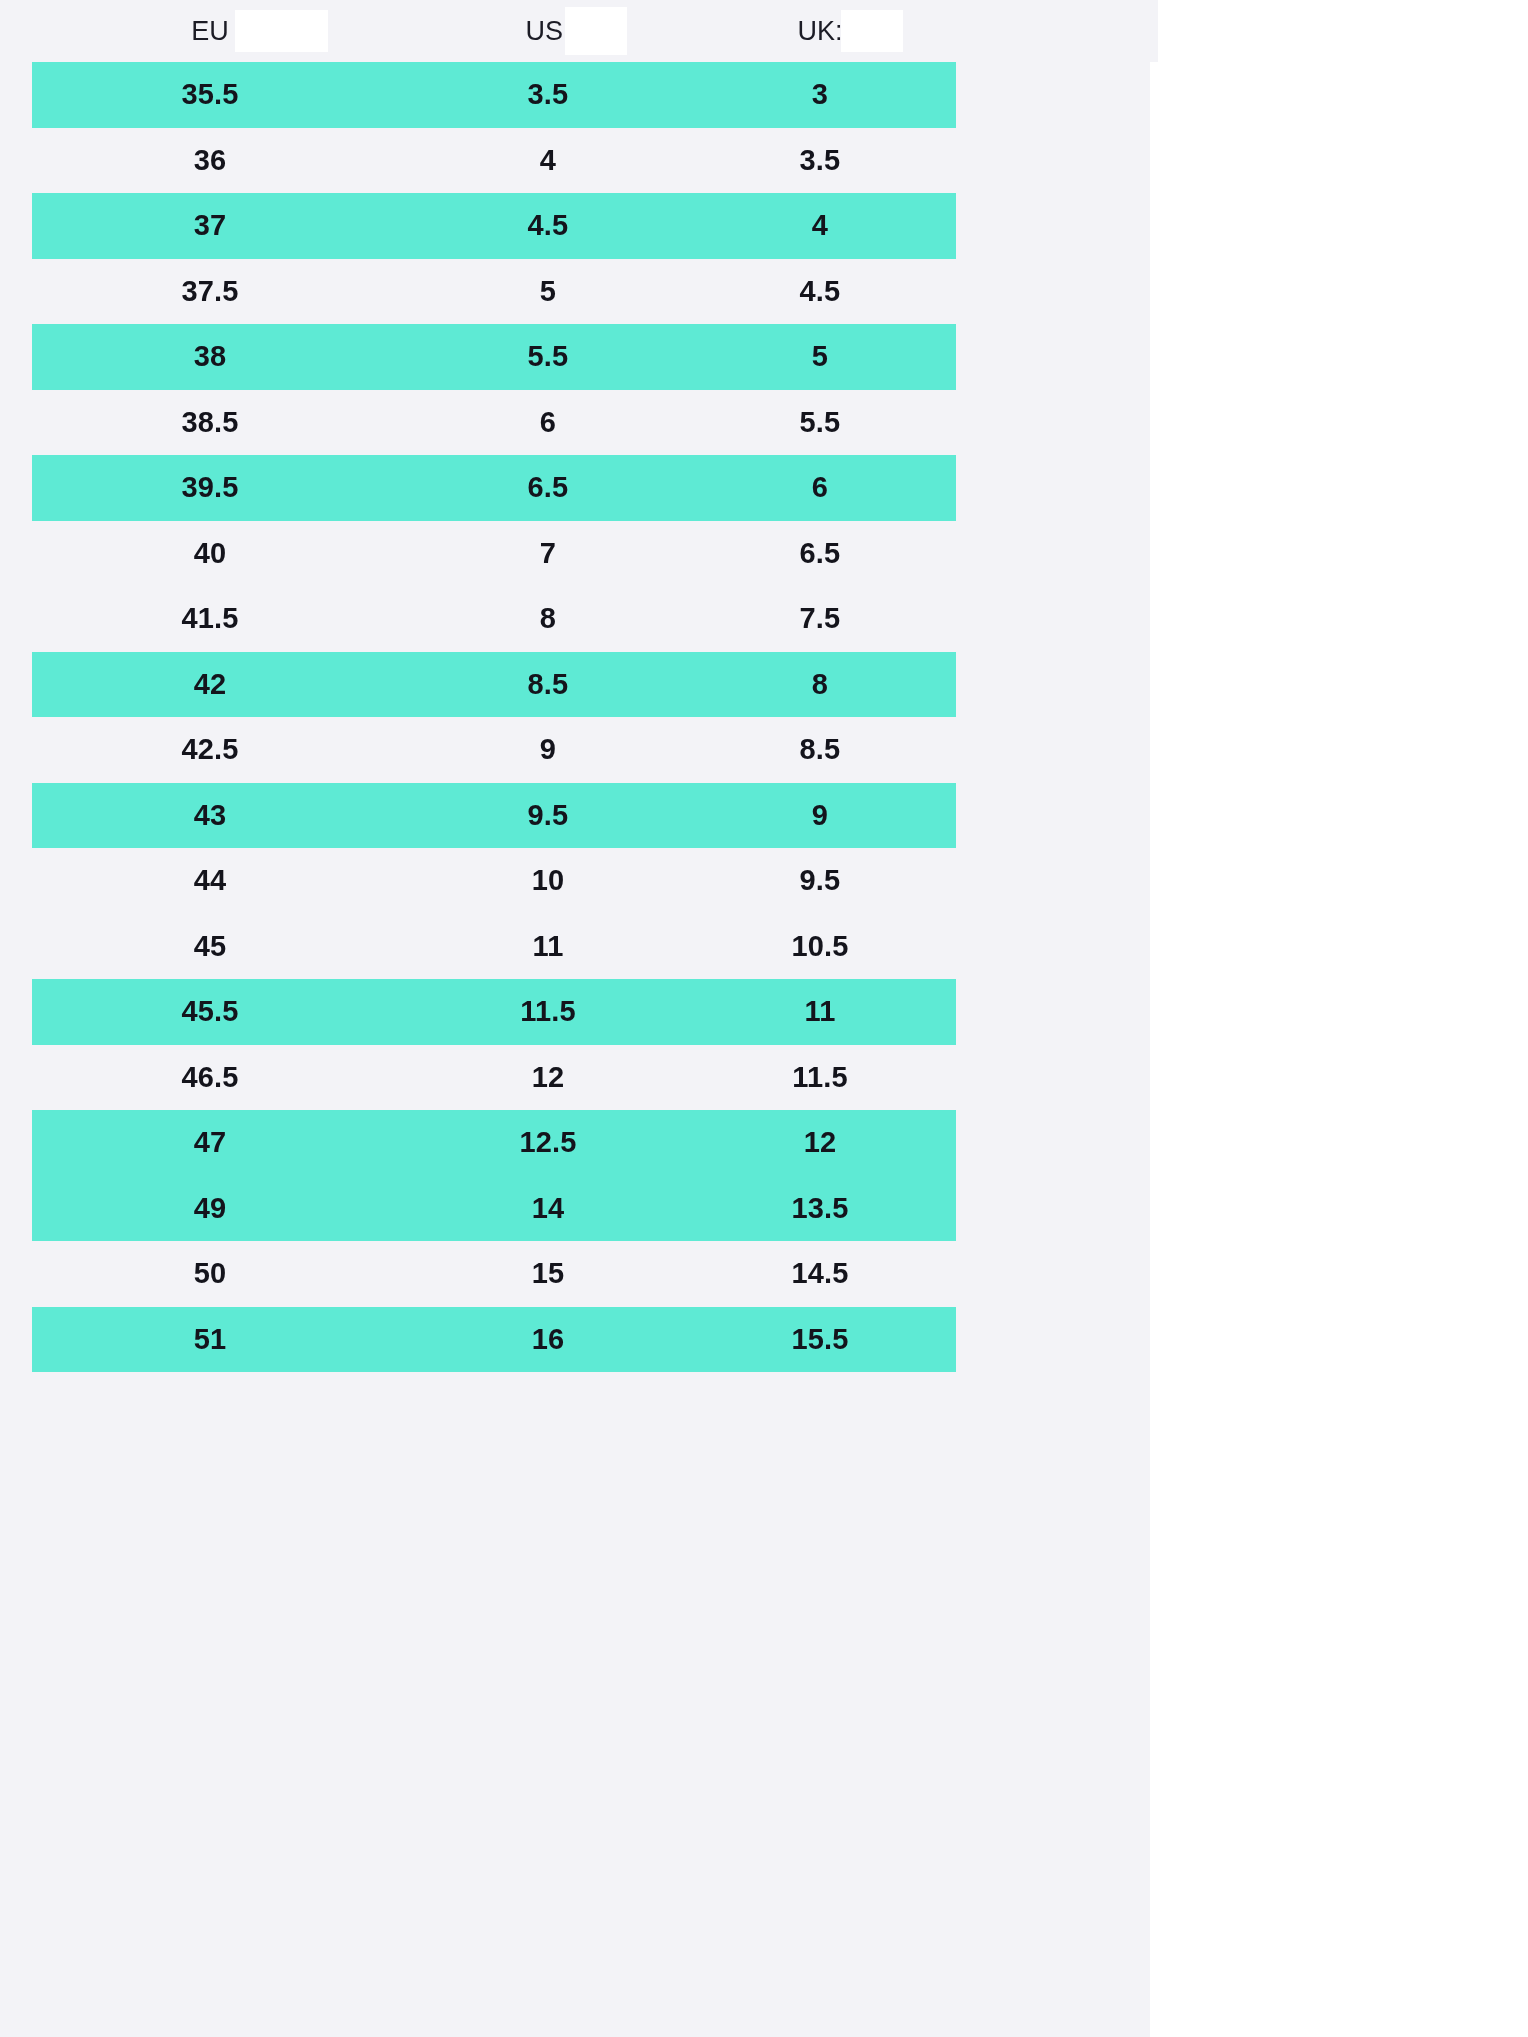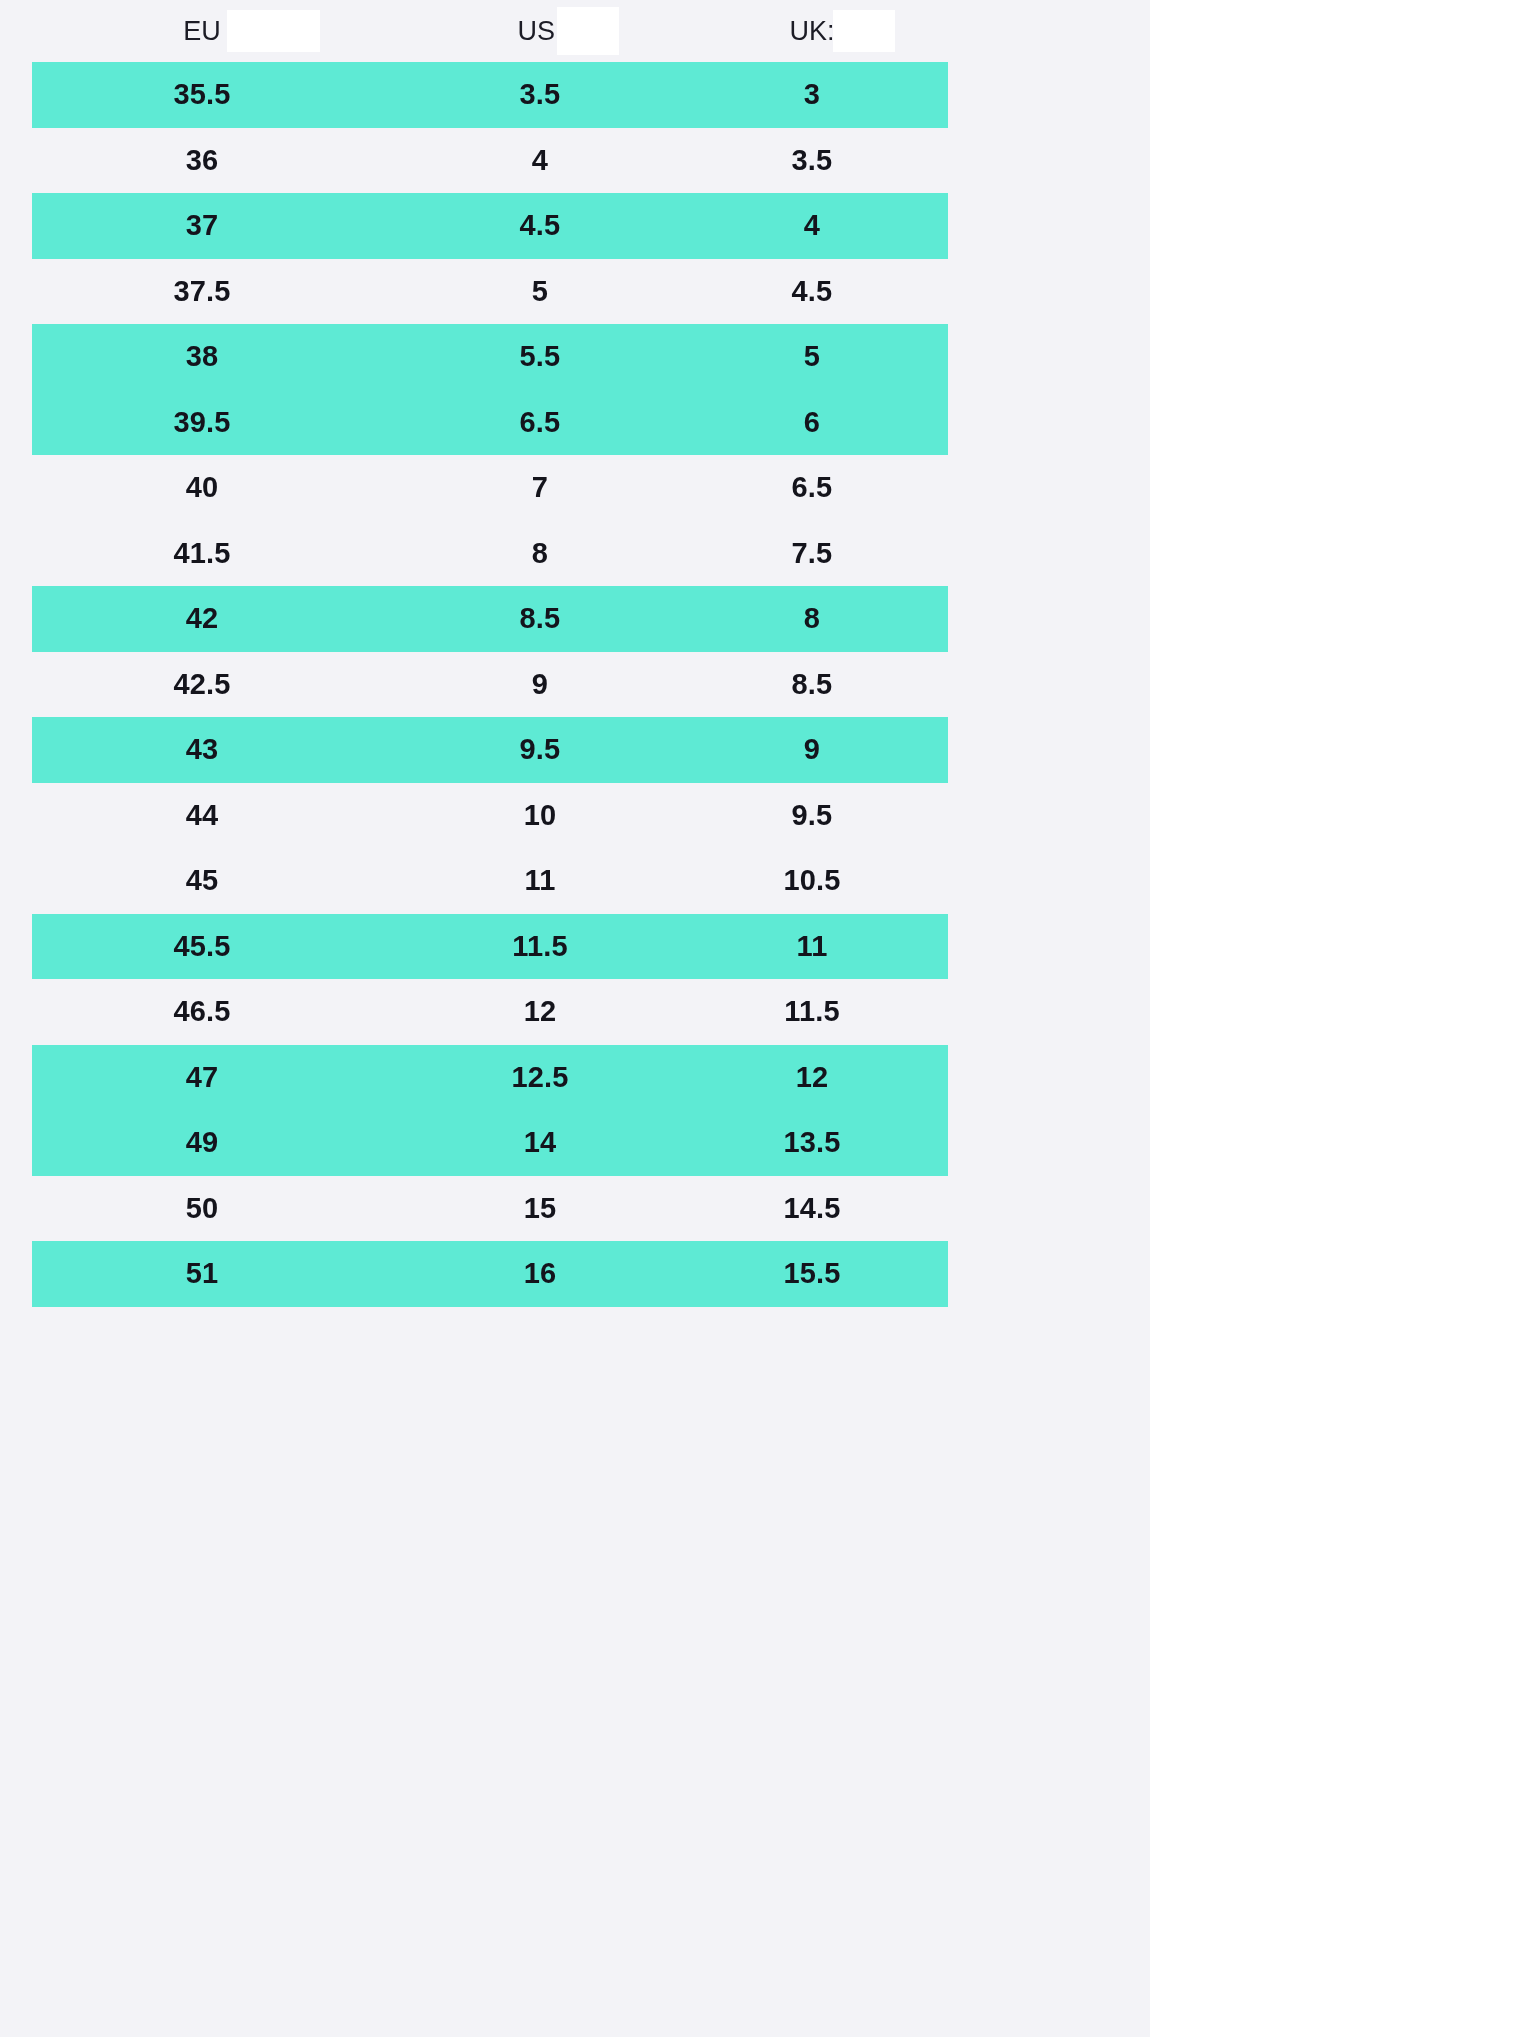--- a/index.html
+++ b/index.html
@@ -25,21 +25,21 @@
     position: absolute;
     left: 0;
     top: 0;
     width: 1150px;
     height: 2037px;
     background: #f3f3f7;
   }
 
   .table-wrap {
     position: absolute;
-    left: 0;
+    left: 8px;
     top: 0;
     width: 1150px;
   }
 
   .size-table {
     width: 1150px;
     border-collapse: collapse;
     table-layout: fixed;
   }
 
@@ -193,20 +193,26 @@
             <td>5</td>
             <td>4.5</td>
             <td class="pad"></td>
           </tr>
           <tr class="odd">
             <td>38</td>
             <td>5.5</td>
             <td>5</td>
             <td class="pad"></td>
           </tr>
+          <tr class="even">
+            <td>38.5</td>
+            <td>6</td>
+            <td>5.5</td>
+            <td class="pad"></td>
+          </tr>
           <tr class="odd">
             <td>39.5</td>
             <td>6.5</td>
             <td>6</td>
             <td class="pad"></td>
           </tr>
           <tr class="even">
             <td>40</td>
             <td>7</td>
             <td>6.5</td>

